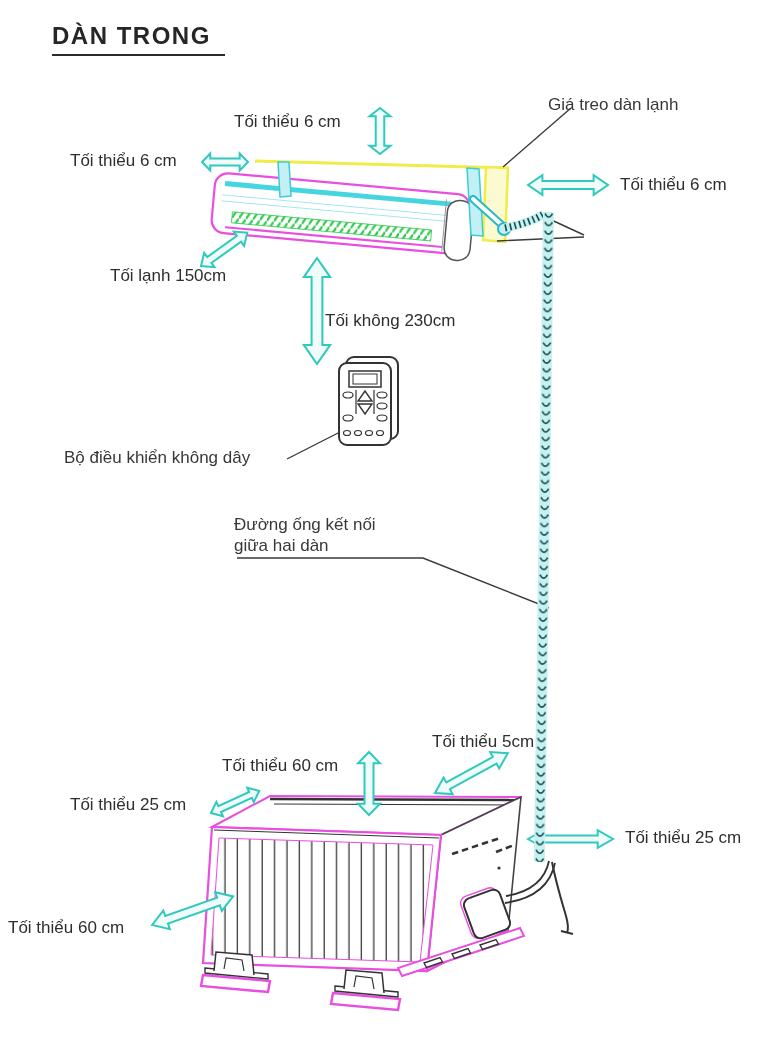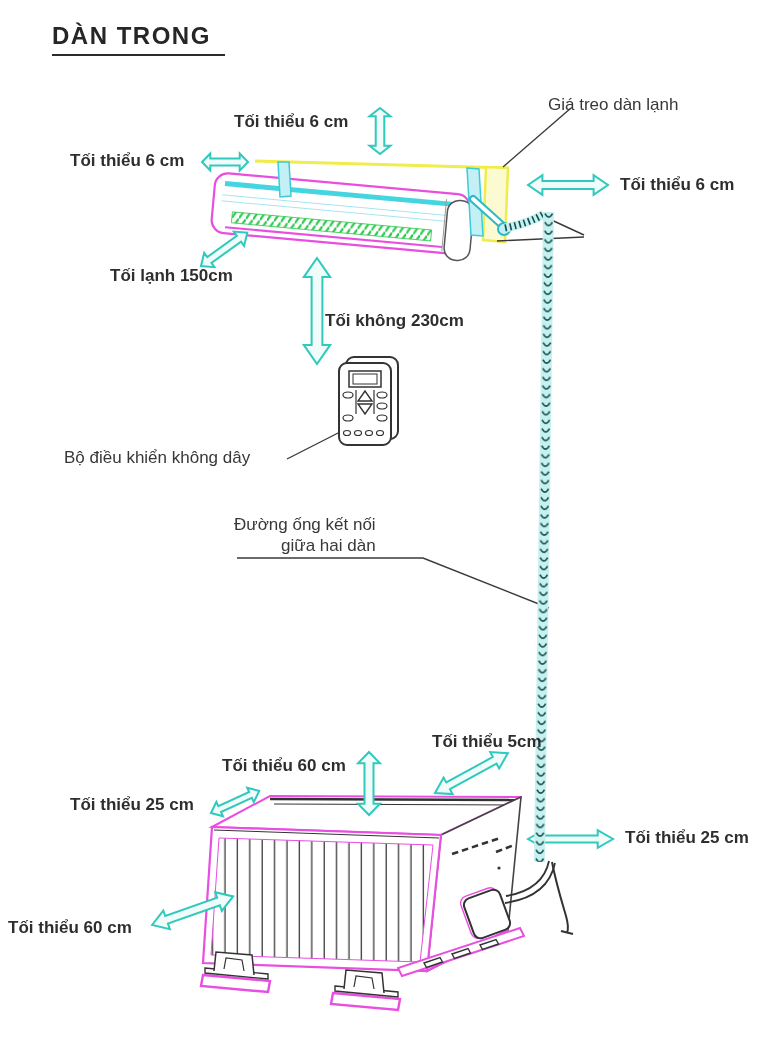--- a/index.html
+++ b/index.html
@@ -3,23 +3,23 @@
 <meta charset="utf-8">
 <style>
   html,body{margin:0;padding:0;background:#ffffff;}
   .canvas{
     position:relative;width:780px;height:1054px;background:#ffffff;
     font-family:"Liberation Sans","DejaVu Sans",sans-serif;overflow:hidden;
   }
   .canvas svg{position:absolute;left:0;top:0;}
   .lbl{
     position:absolute;white-space:nowrap;color:#2e2e2e;
-    font-size:17px;font-weight:700;line-height:1.25;
+    font-size:17px;font-weight:400;line-height:1.25;
   }
-  .lbl.thin{font-weight:400;color:#383838;text-align:right;}
+  .lbl.thin{font-weight:400;color:#383838;}
   .title{
     position:absolute;white-space:nowrap;color:#262626;
     font-size:24px;font-weight:700;letter-spacing:1.5px;
     border-bottom:2.5px solid #2b2b2b;padding:0 14px 4px 0;
   }
   .arrow{stroke:#2fc9bd;fill:#f0fcfa;stroke-width:2;}
   .leader{stroke:#3a3a3a;stroke-width:1.4;fill:none;}
 </style>
 </head>
 <body>

